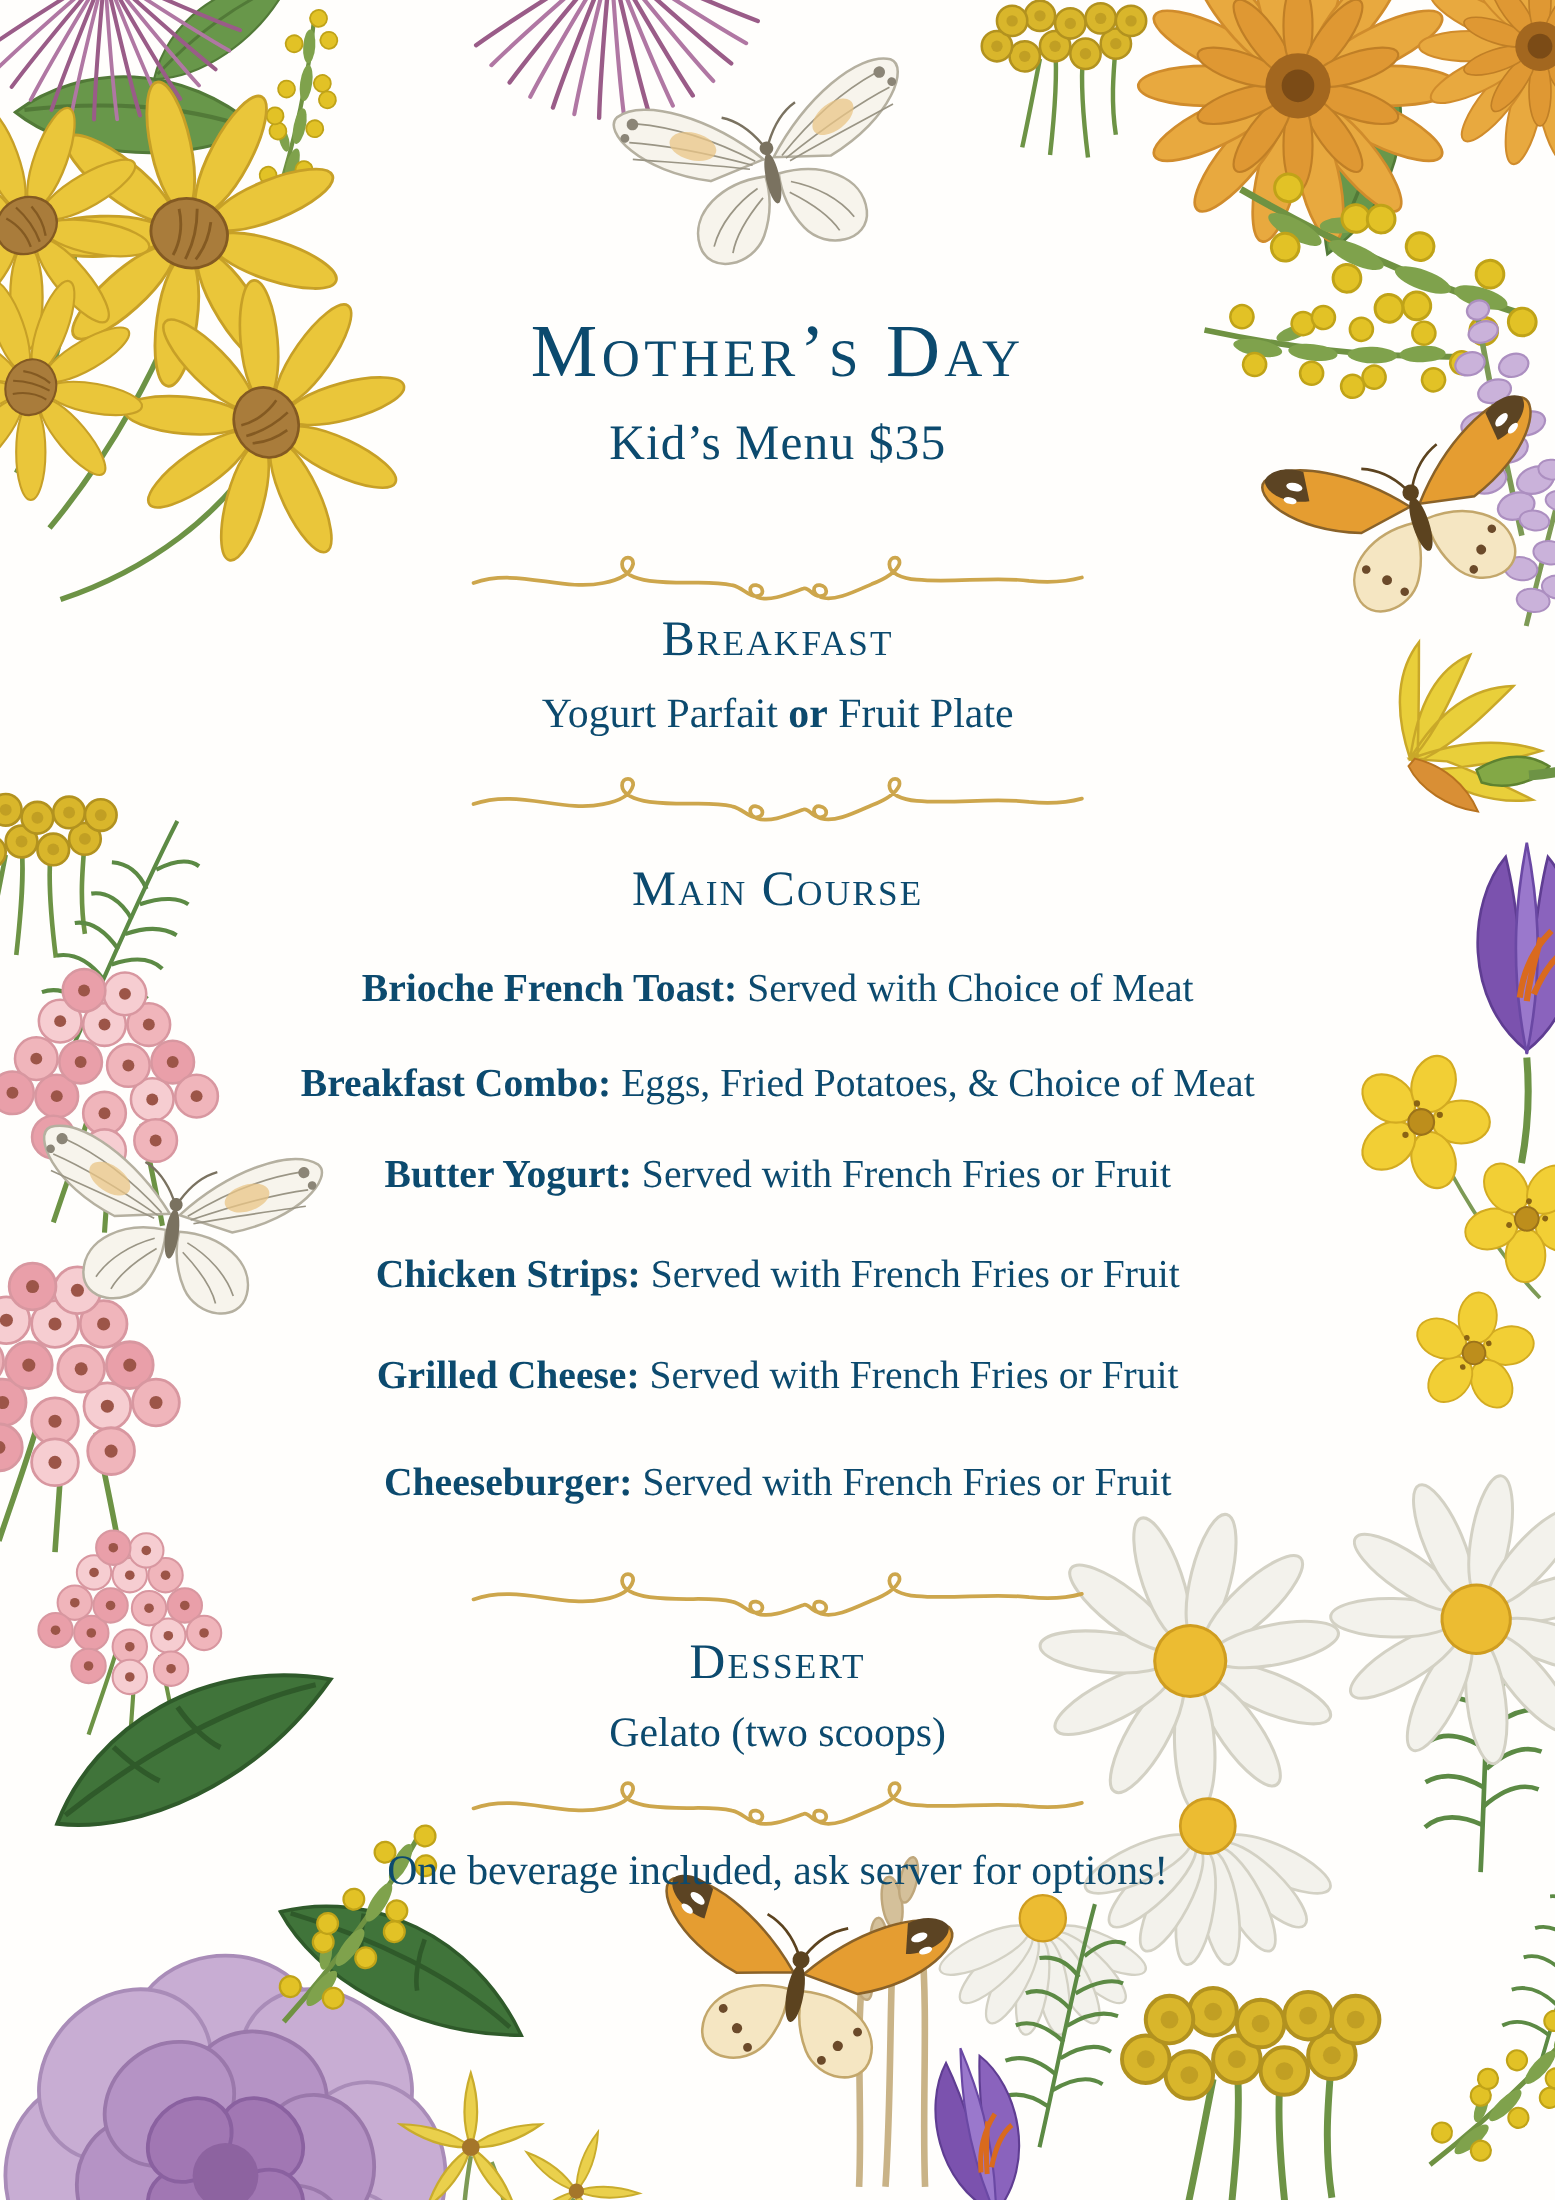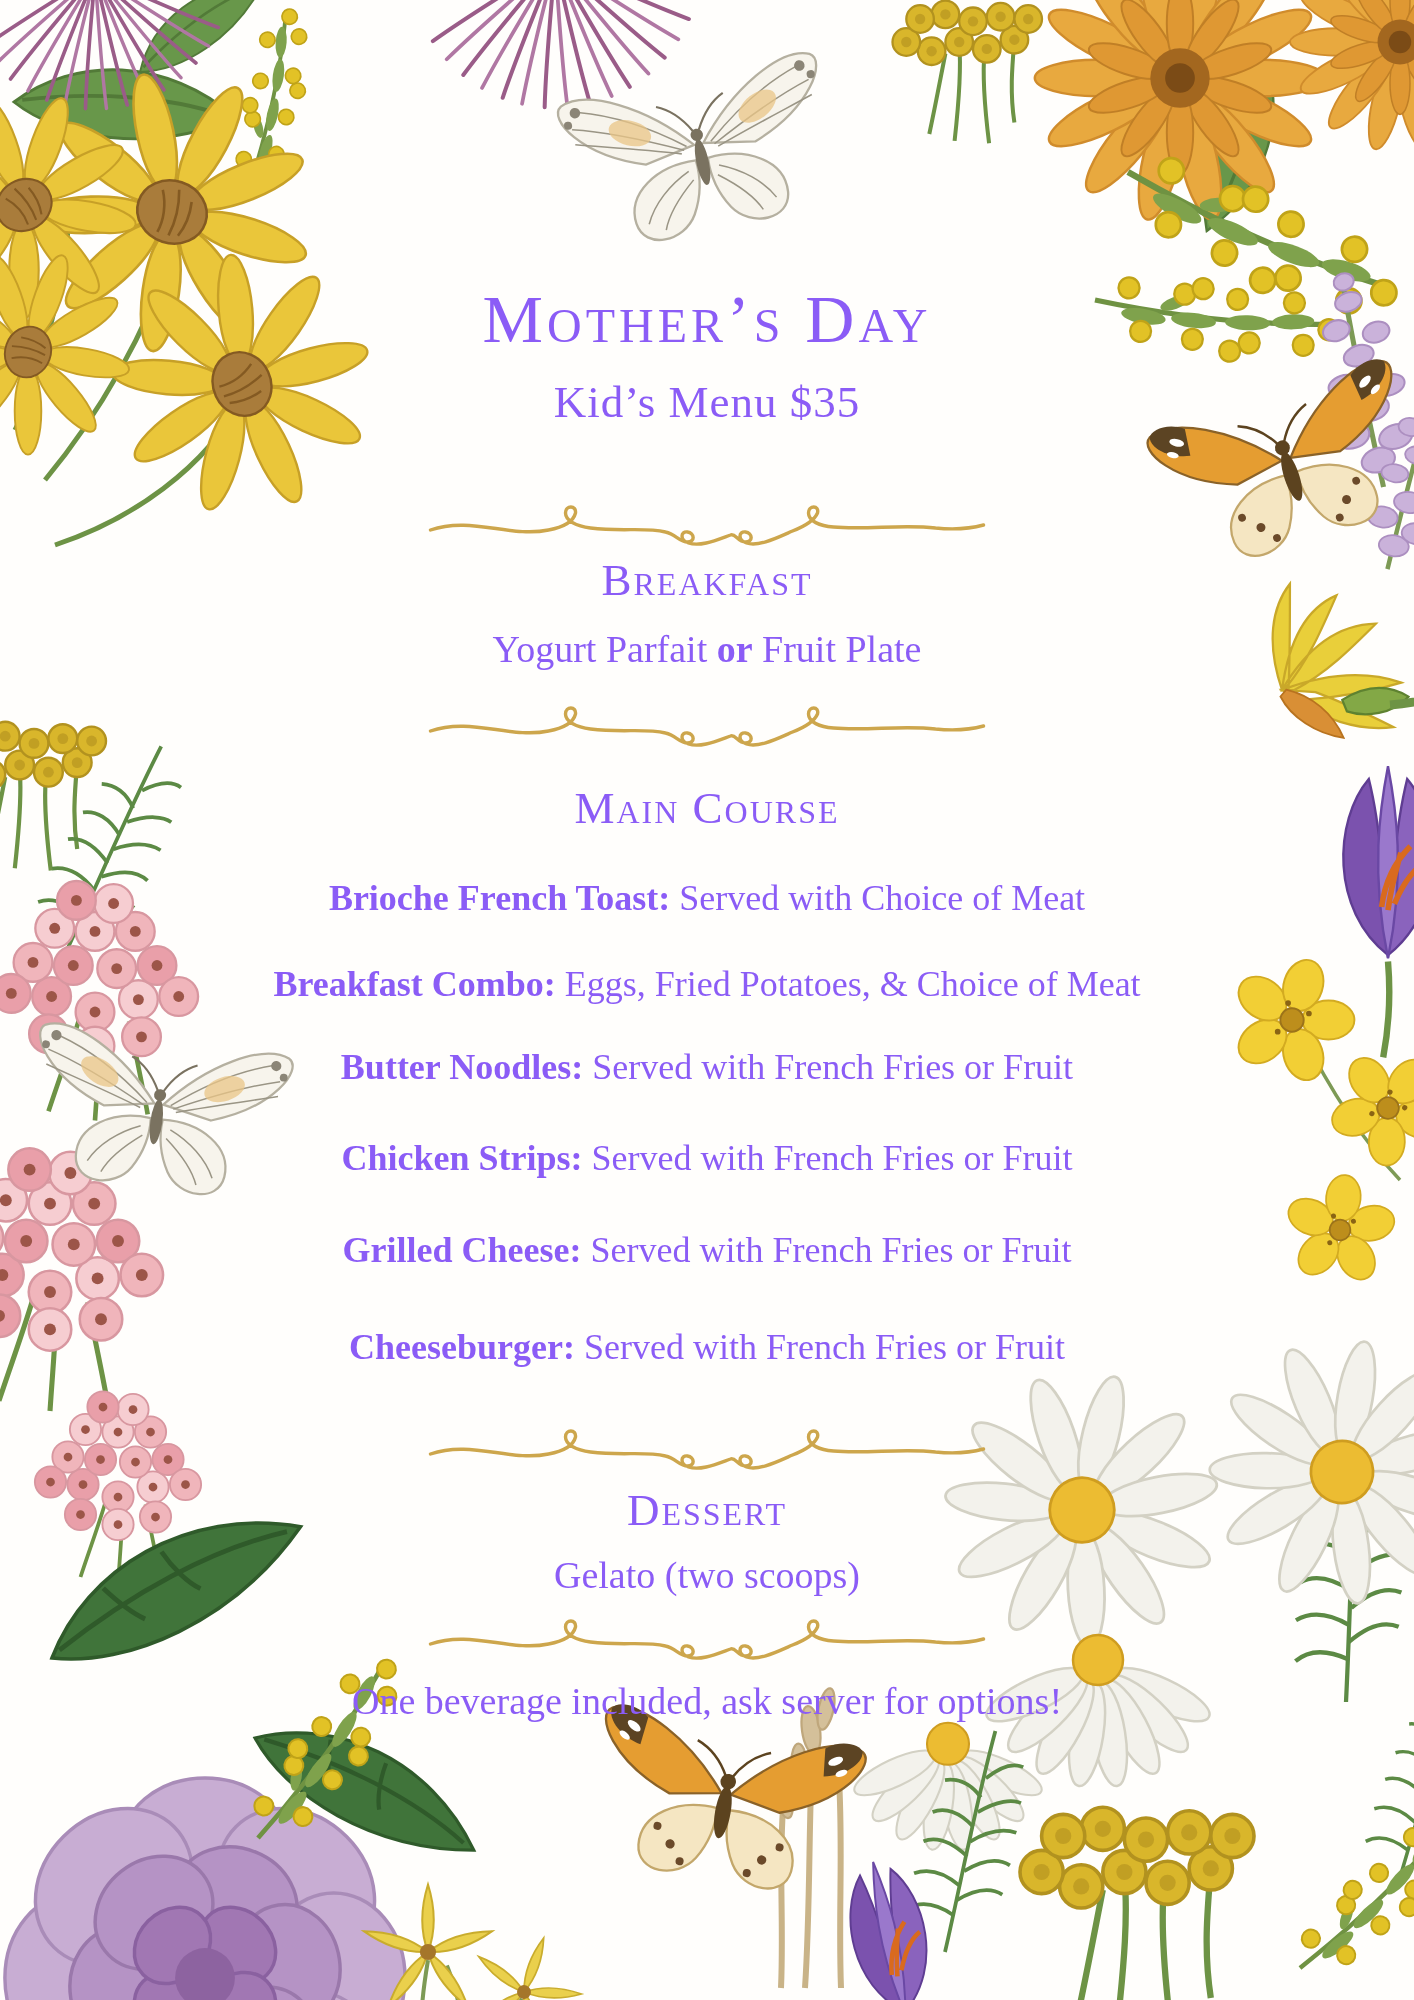--- a/index.html
+++ b/index.html
@@ -1,17 +1,17 @@
 <!DOCTYPE html>
 <html><head>
 <meta charset="utf-8">
 <style>
   html,body{margin:0;padding:0;background:#ffffff;}
   .page{position:relative;width:1414px;height:2000px;overflow:hidden;background:#fffefc;
-        font-family:"Liberation Serif", serif;color:#8b5cf6;}
+        font-family:"Liberation Serif", serif;color:#0c4a6e;}
   .florals{position:absolute;left:0;top:0;width:1414px;height:2000px;z-index:1;}
   .textblock{position:absolute;left:0;width:100%;text-align:center;z-index:2;white-space:nowrap;line-height:1;}
   .title{font-size:68px;font-variant:small-caps;letter-spacing:4px;}
   .subtitle{font-size:45px;letter-spacing:1px;}
   .heading{font-size:45px;font-variant:small-caps;letter-spacing:2px;}
   .body-line{font-size:38px;}
   .menu-item{font-size:36px;}
   .item-name{font-weight:bold;text-align:center;}
   .conj{font-weight:bold;}
   .note{font-size:38px;}
@@ -443,21 +443,21 @@
 
   <div class="textblock menu-item" style="top:880px">
     <span class="item-name">Brioche French Toast:</span>
     <span class="item-desc">Served with Choice of Meat</span>
   </div>
   <div class="textblock menu-item" style="top:966px">
     <span class="item-name">Breakfast Combo:</span>
     <span class="item-desc">Eggs, Fried Potatoes, &amp; Choice of Meat</span>
   </div>
   <div class="textblock menu-item" style="top:1049px">
-    <span class="item-name">Butter Noodles:</span>
+    <span class="item-name">Butter Yogurt:</span>
     <span class="item-desc">Served with French Fries or Fruit</span>
   </div>
   <div class="textblock menu-item" style="top:1140px">
     <span class="item-name">Chicken Strips:</span>
     <span class="item-desc">Served with French Fries or Fruit</span>
   </div>
   <div class="textblock menu-item" style="top:1329px">
     <span class="item-name">Cheeseburger:</span>
     <span class="item-desc">Served with French Fries or Fruit</span>
   </div>

